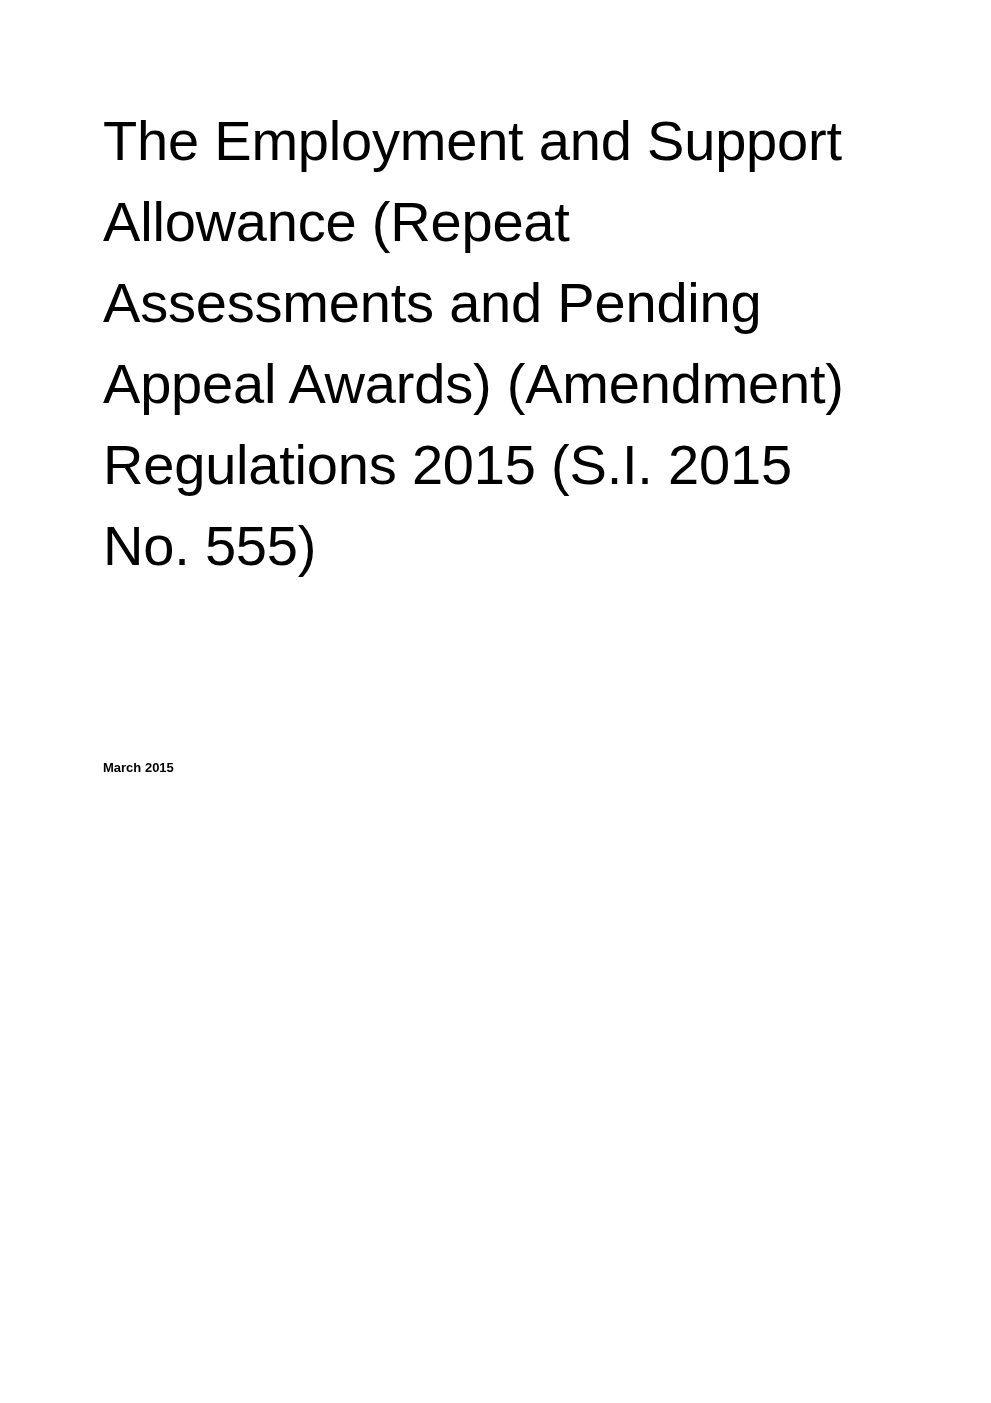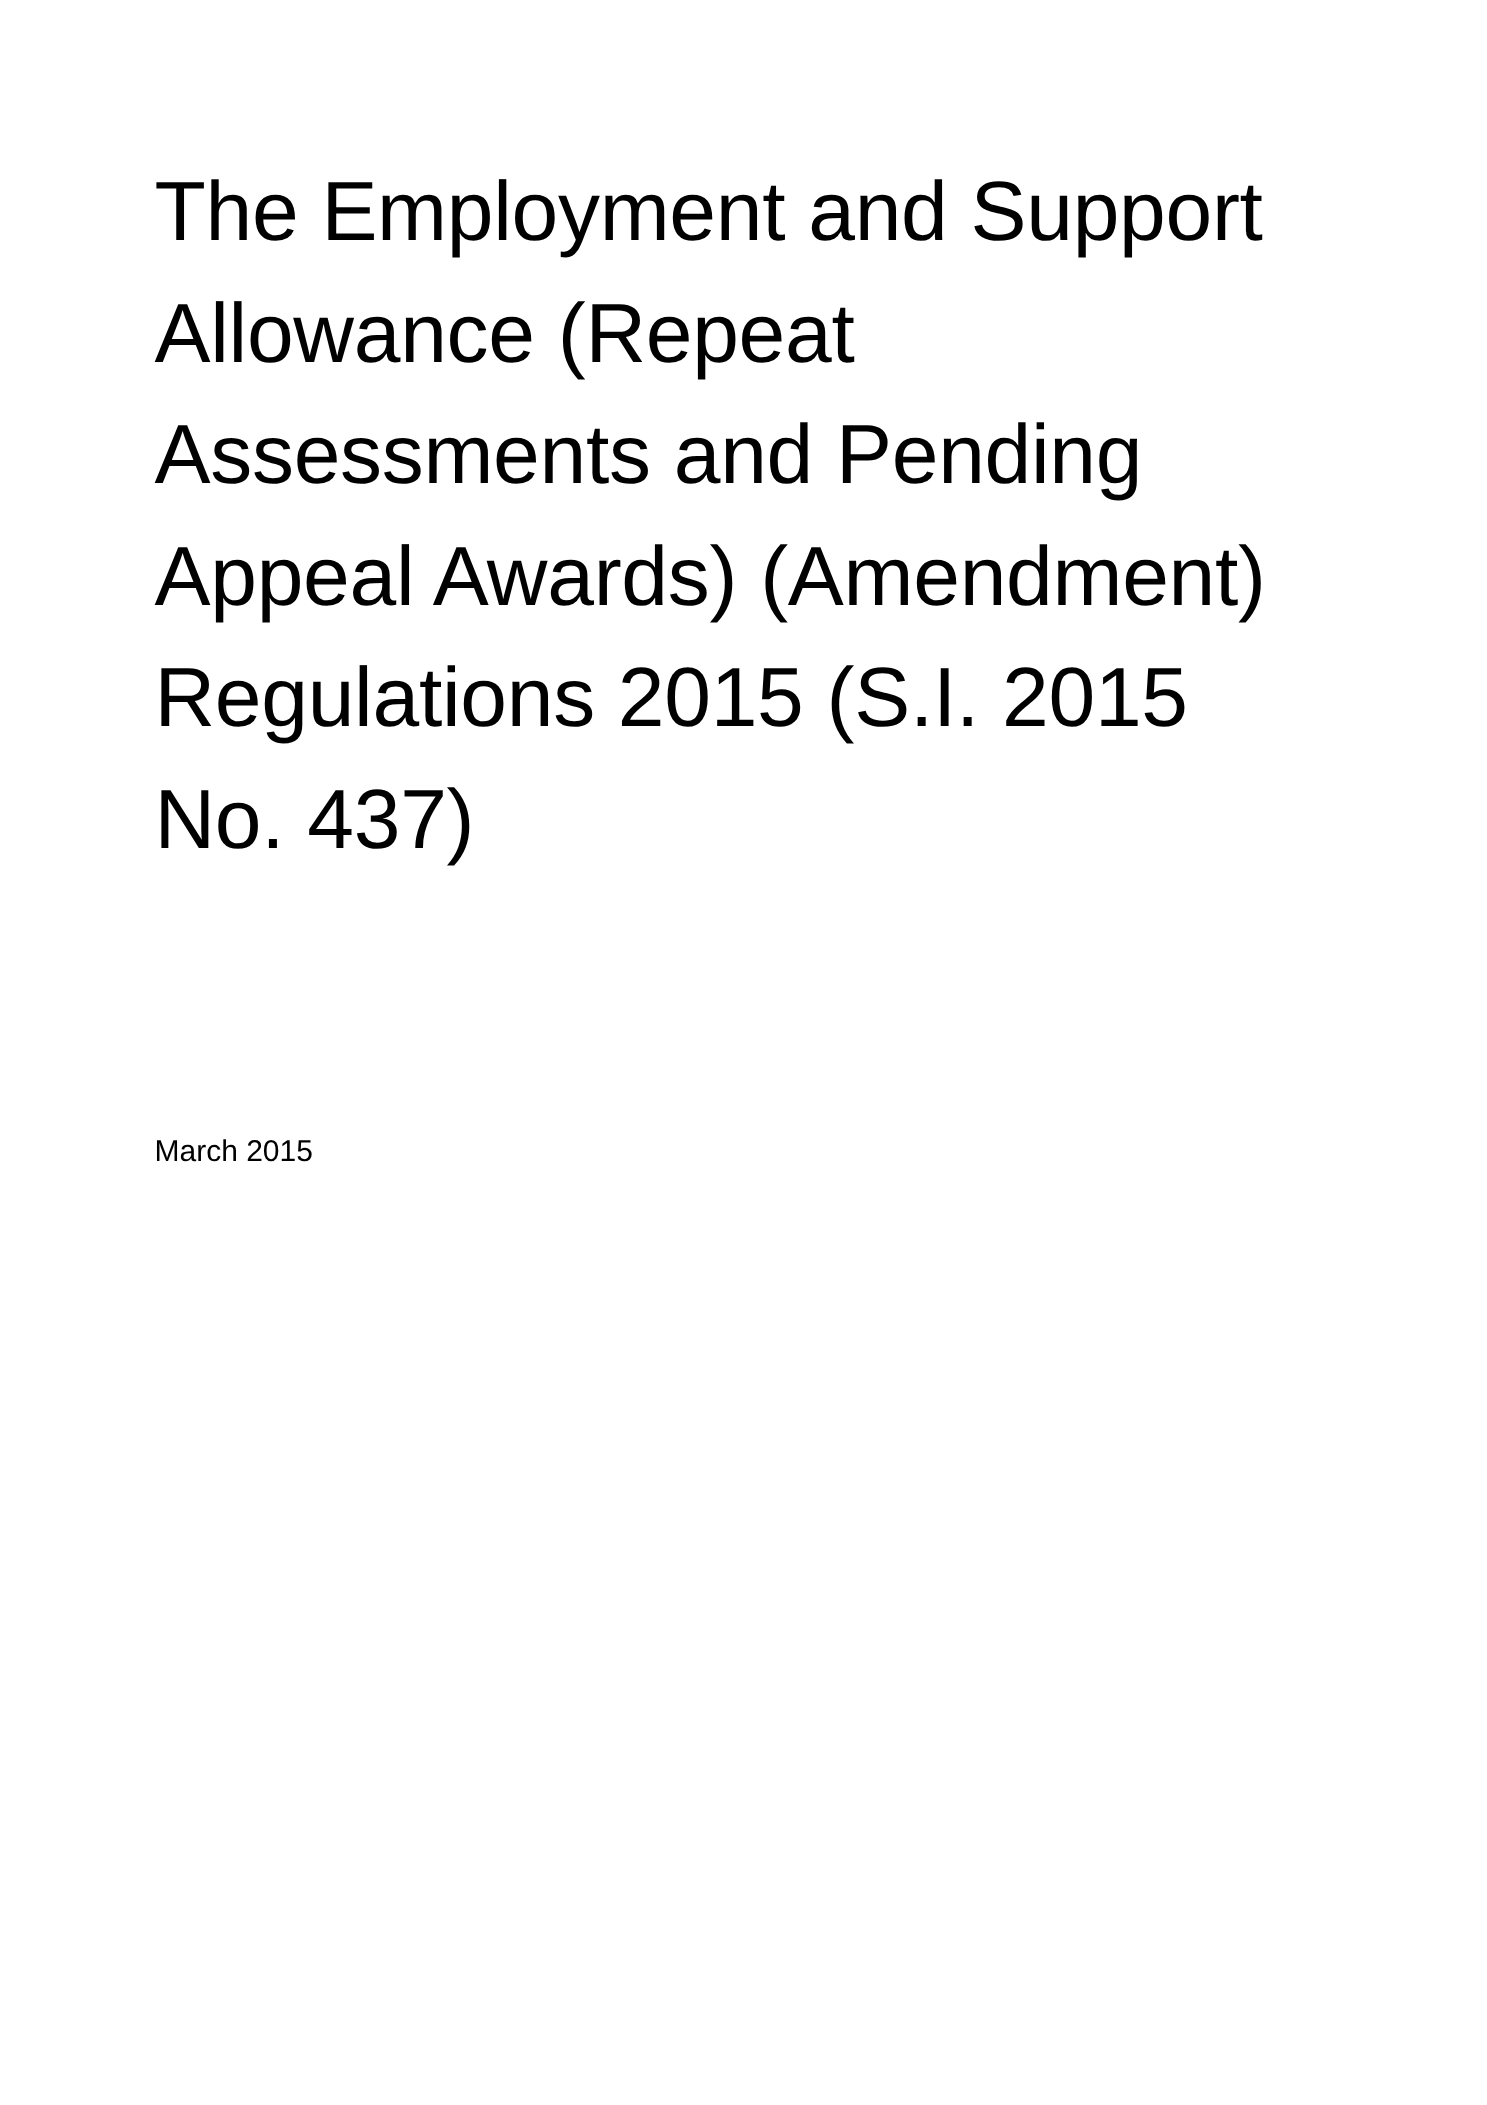--- a/index.html
+++ b/index.html
@@ -52,32 +52,32 @@
   .para-parliament {
     padding-top: 56px;
     line-height: 39px;
     width: 760px;
   }
 
   
   .doc-date {
     margin: 0;
     padding-top: 172px;
-    font-size: 20px;
+    font-size: 13px;
     line-height: 20px;
-    font-weight: 400;
+    font-weight: 700;
     color: #000000;
   }
 </style>
 </head>
 <body>
 
 <div class="page">
   <div class="content">
 
-    <h1 class="doc-title">The Employment and Support Allowance (Repeat Assessments and Pending Appeal Awards) (Amendment) Regulations 2015 (S.I. 2015 No. 437)</h1>
+    <h1 class="doc-title">The Employment and Support Allowance (Repeat Assessments and Pending Appeal Awards) (Amendment) Regulations 2015 (S.I. 2015 No. 555)</h1>
 
 
 
     <p class="doc-date">March 2015</p>
 
   </div>
 </div>
 
 </body></html>

